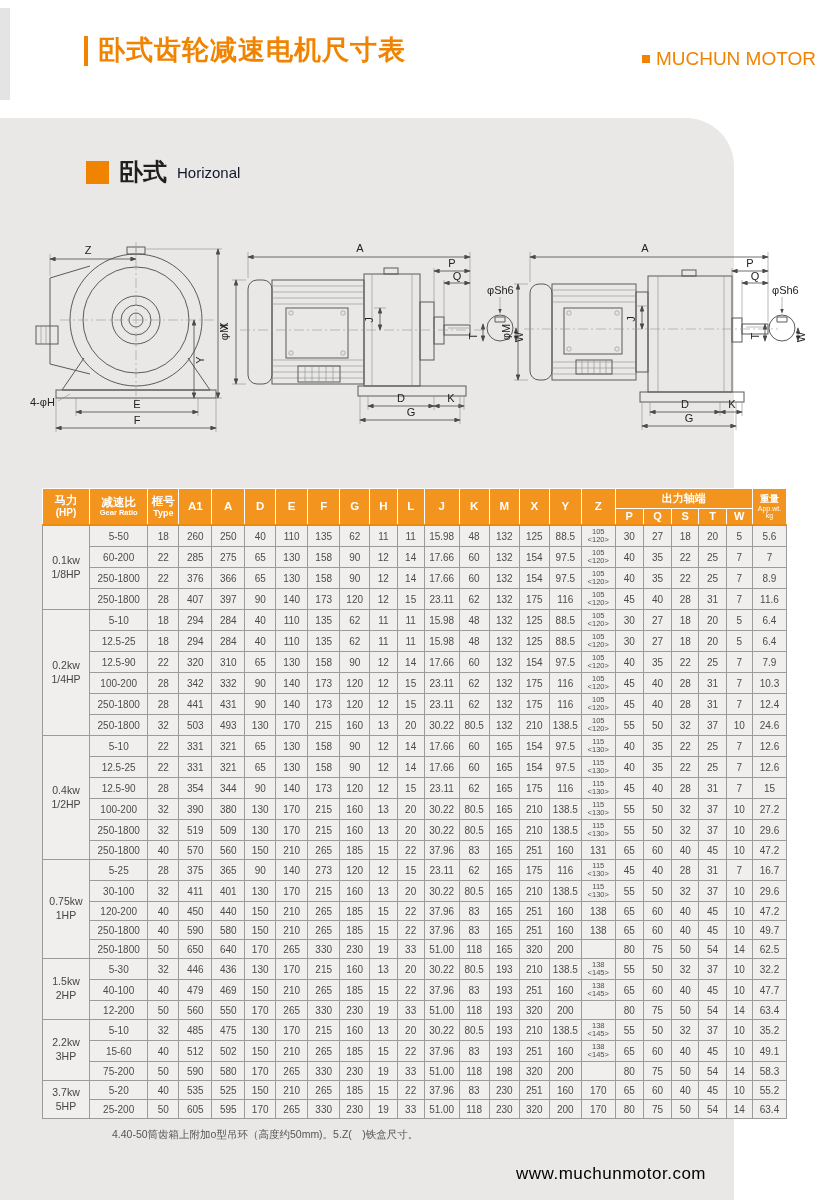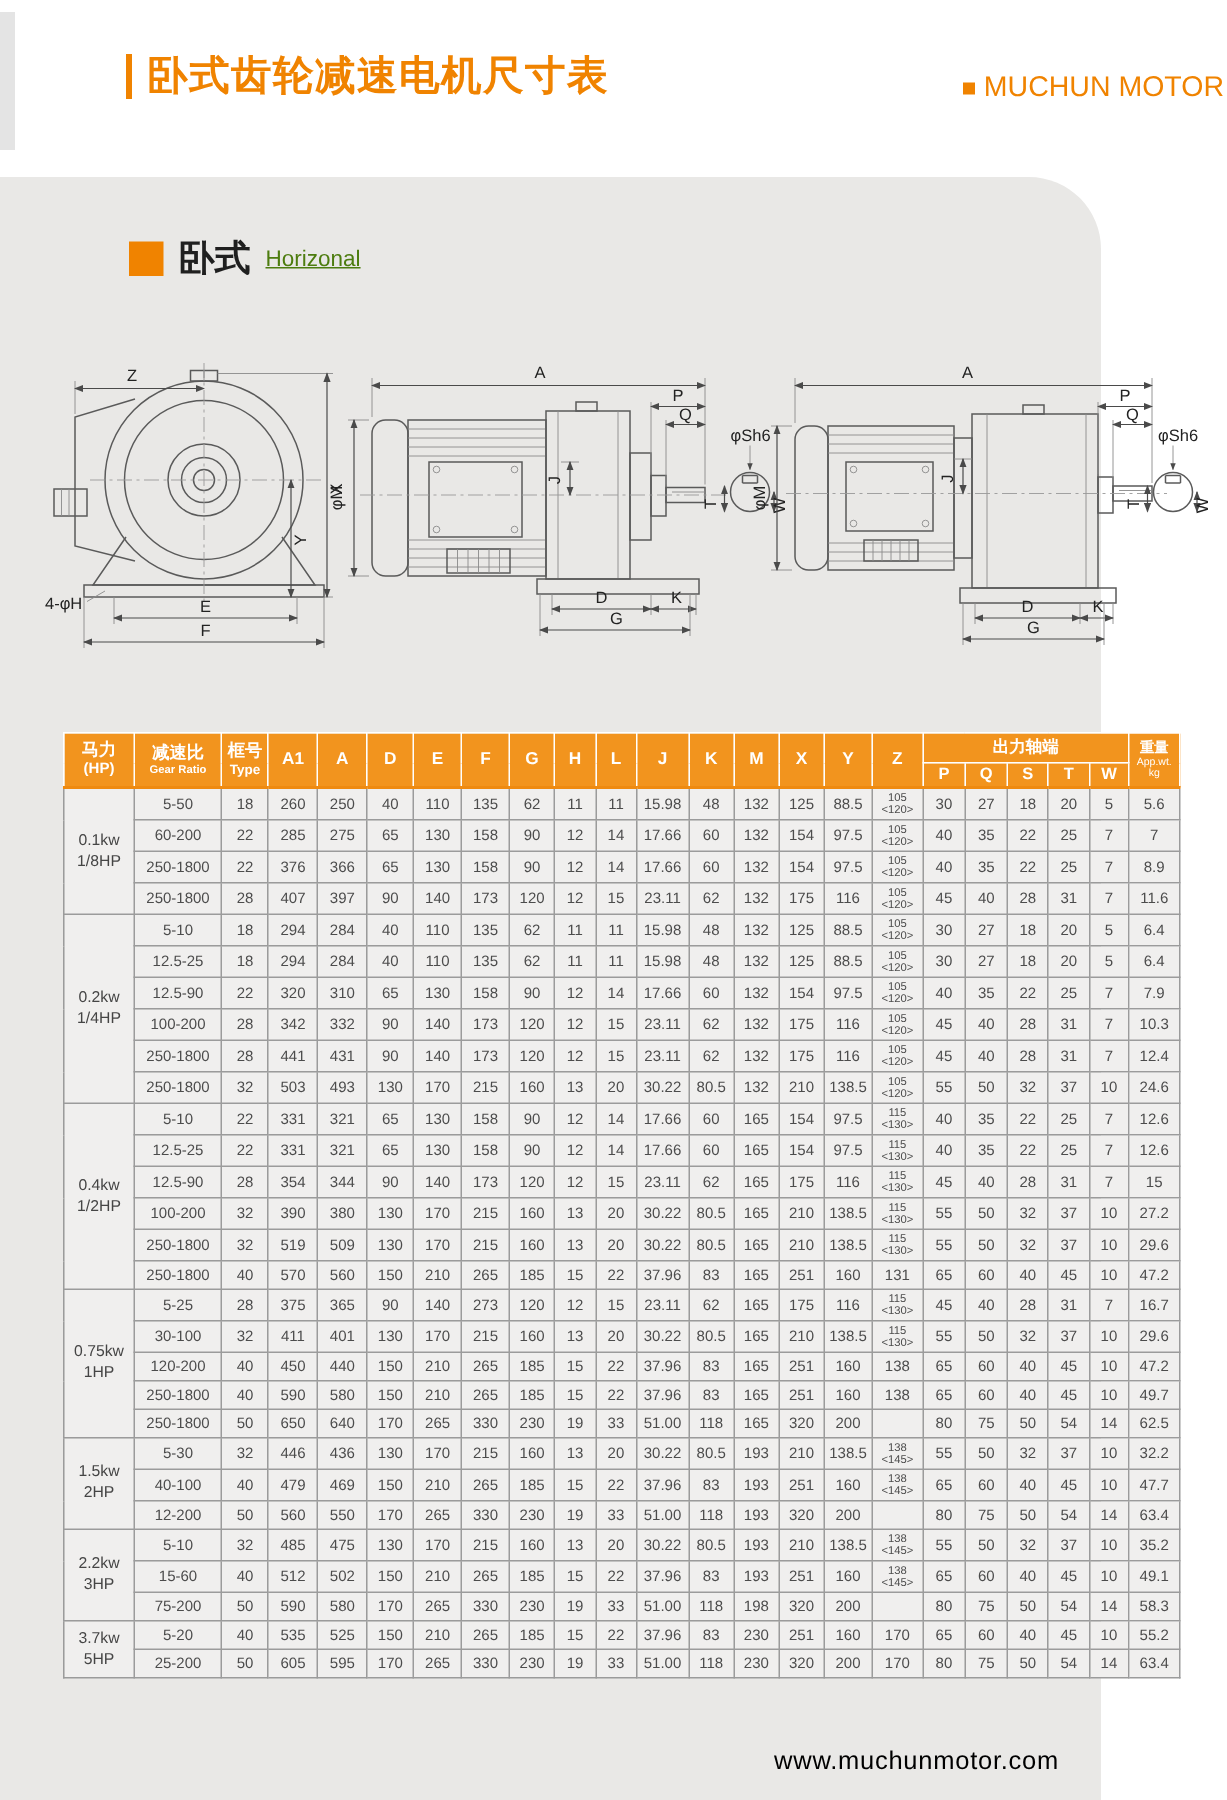--- a/index.html
+++ b/index.html
@@ -14,21 +14,21 @@
   .brand{position:absolute;right:2px;top:48px;display:flex;align-items:center;gap:6px;
          color:#f08300;font-weight:normal;font-size:19px;white-space:nowrap;}
   .brand-square{width:8px;height:8px;background:#f08300;display:inline-block;}
   
   .panel{position:absolute;left:0;top:118px;width:734px;height:1095px;background:#e9e8e6;
          border-top-right-radius:48px;}
   .bottom-strip{position:absolute;left:0;bottom:0;width:100%;height:10px;background:#f5f5f4;}
   .section-title{position:absolute;left:86px;top:38px;display:flex;align-items:center;gap:10px;}
   .sq{width:23px;height:23px;background:#f08300;}
   .section-title .zh{font-size:24px;font-weight:bold;color:#1f1f1f;}
-  .section-title .en{font-size:15px;color:#4d7c0f;text-decoration:underline;}
+  .section-title .en{font-size:15px;color:#0f172a;}
   
   .drawings{position:absolute;left:30px;top:122px;width:780px;height:240px;}
   .ln{stroke:#5a5a5a;fill:none;stroke-width:1;}
   .thin{stroke:#8a8a8a;fill:none;stroke-width:0.6;}
   .cl{stroke:#999;fill:none;stroke-width:0.6;stroke-dasharray:10 3 2 3;}
   .dim{stroke:#4a4a4a;stroke-width:0.8;marker-start:url(#arr);marker-end:url(#arr);}
   .lbl{font-size:11px;fill:#222;font-family:"Liberation Sans",sans-serif;}
   
   .table-wrap{position:absolute;left:42px;top:370px;width:745px;}
   #size-table{border-collapse:collapse;width:100%;table-layout:fixed;border:1px solid #8a8a8a;}
@@ -1169,18 +1169,19 @@
               <td>50</td>
               <td>54</td>
               <td>14</td>
               <td>63.4</td>
             </tr>
           </tbody>
         </table>
     </div>
 
     <div class="notes">
+      <div class="note2">4.40-50筒齿箱上附加o型吊环（高度约50mm)。5.Z(　)铁盒尺寸。</div>
     </div>
 
     <div class="url">www.muchunmotor.com</div>
     <div class="bottom-strip"></div>
   </main>
 </div>
 
 </body></html>

